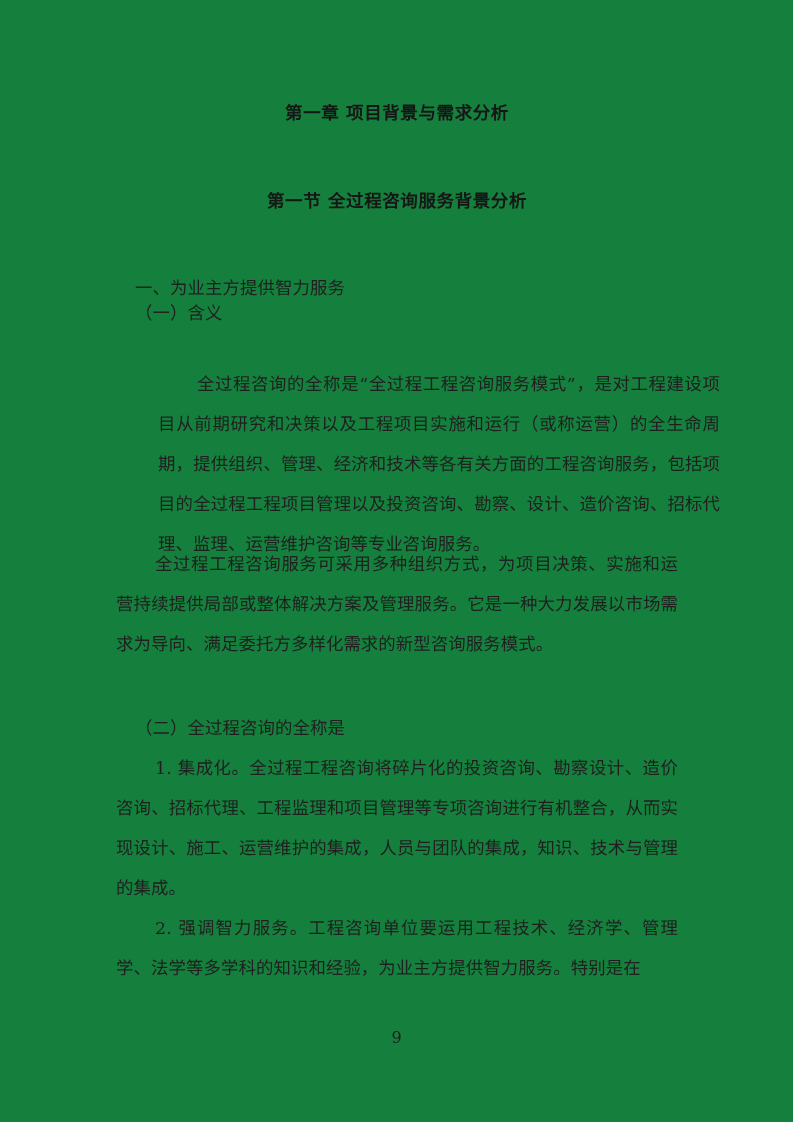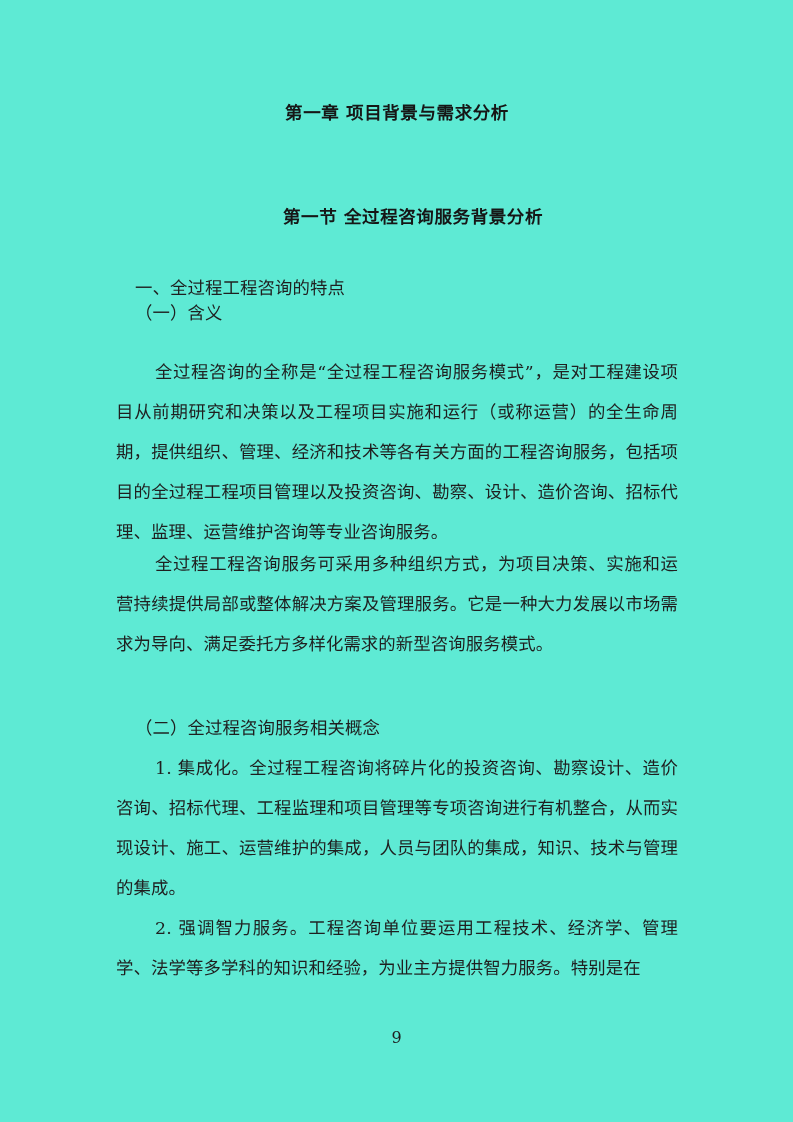--- a/index.html
+++ b/index.html
@@ -6,21 +6,21 @@
   html, body {
     margin: 0;
     padding: 0;
     background: #ffffff;
   }
 
   .page {
     position: relative;
     width: 793px;
     height: 1122px;
-    background: #5eead4;
+    background: #15803d;
     margin: 0 auto;
     overflow: hidden;
     font-family: "DejaVu Serif", "Liberation Serif", serif;
     color: #1a1a1a;
     -webkit-font-smoothing: antialiased;
   }
 
   
   .content {
     position: absolute;
@@ -40,21 +40,21 @@
     line-height: 1;
     position: absolute;
     left: 0;
     top: 105px;
     width: 562px;
     color: #161616;
   }
 
   
   .section-heading {
-    margin: 16px;
+    margin: 0;
     padding: 0;
     font-size: 17.5px;
     font-weight: bold;
     text-align: center;
     letter-spacing: 0.6px;
     line-height: 1;
     position: absolute;
     left: 0;
     top: 193px;
     width: 562px;
@@ -100,29 +100,29 @@
 </head>
 <body>
 
 <div class="page">
   <div class="content">
 
     <h1 class="chapter-heading">第一章  项目背景与需求分析</h1>
 
     <h2 class="section-heading">第一节  全过程咨询服务背景分析</h2>
 
-    <p class="blk indent-1 last-line-left" style="top: 268px;">一、全过程工程咨询的特点</p>
+    <p class="blk indent-1 last-line-left" style="top: 268px;">一、为业主方提供智力服务</p>
 
     <p class="blk indent-1 last-line-left" style="top: 293px;">（一）含义</p>
 
-    <p class="blk indent-2" style="top: 352px;">全过程咨询的全称是“全过程工程咨询服务模式”，是对工程建设项目从前期研究和决策以及工程项目实施和运行（或称运营）的全生命周期，提供组织、管理、经济和技术等各有关方面的工程咨询服务，包括项目的全过程工程项目管理以及投资咨询、勘察、设计、造价咨询、招标代理、监理、运营维护咨询等专业咨询服务。</p>
+    <p class="blk indent-2" style="top: 364px; margin-left: 42px;">全过程咨询的全称是“全过程工程咨询服务模式”，是对工程建设项目从前期研究和决策以及工程项目实施和运行（或称运营）的全生命周期，提供组织、管理、经济和技术等各有关方面的工程咨询服务，包括项目的全过程工程项目管理以及投资咨询、勘察、设计、造价咨询、招标代理、监理、运营维护咨询等专业咨询服务。</p>
 
     <p class="blk indent-2" style="top: 544px;">全过程工程咨询服务可采用多种组织方式，为项目决策、实施和运营持续提供局部或整体解决方案及管理服务。它是一种大力发展以市场需求为导向、满足委托方多样化需求的新型咨询服务模式。</p>
 
-    <p class="blk indent-1 last-line-left" style="top: 708px;">（二）全过程咨询服务相关概念</p>
+    <p class="blk indent-1 last-line-left" style="top: 708px;">（二）全过程咨询的全称是</p>
 
     <p class="blk indent-2" style="top: 748px;">1. 集成化。全过程工程咨询将碎片化的投资咨询、勘察设计、造价咨询、招标代理、工程监理和项目管理等专项咨询进行有机整合，从而实现设计、施工、运营维护的集成，人员与团队的集成，知识、技术与管理的集成。</p>
 
     <p class="blk indent-2" style="top: 908px;">2. 强调智力服务。工程咨询单位要运用工程技术、经济学、管理学、法学等多学科的知识和经验，为业主方提供智力服务。特别是在</p>
 
   </div>
 
   <div class="page-number">9</div>
 </div>
 

